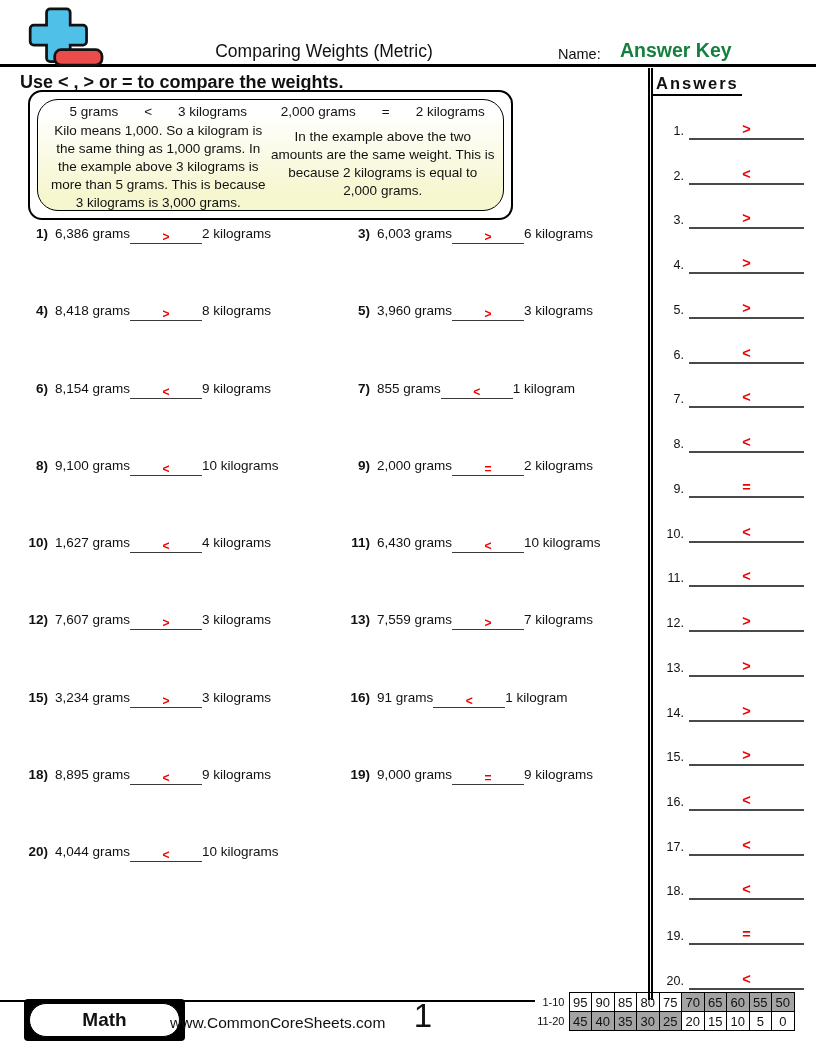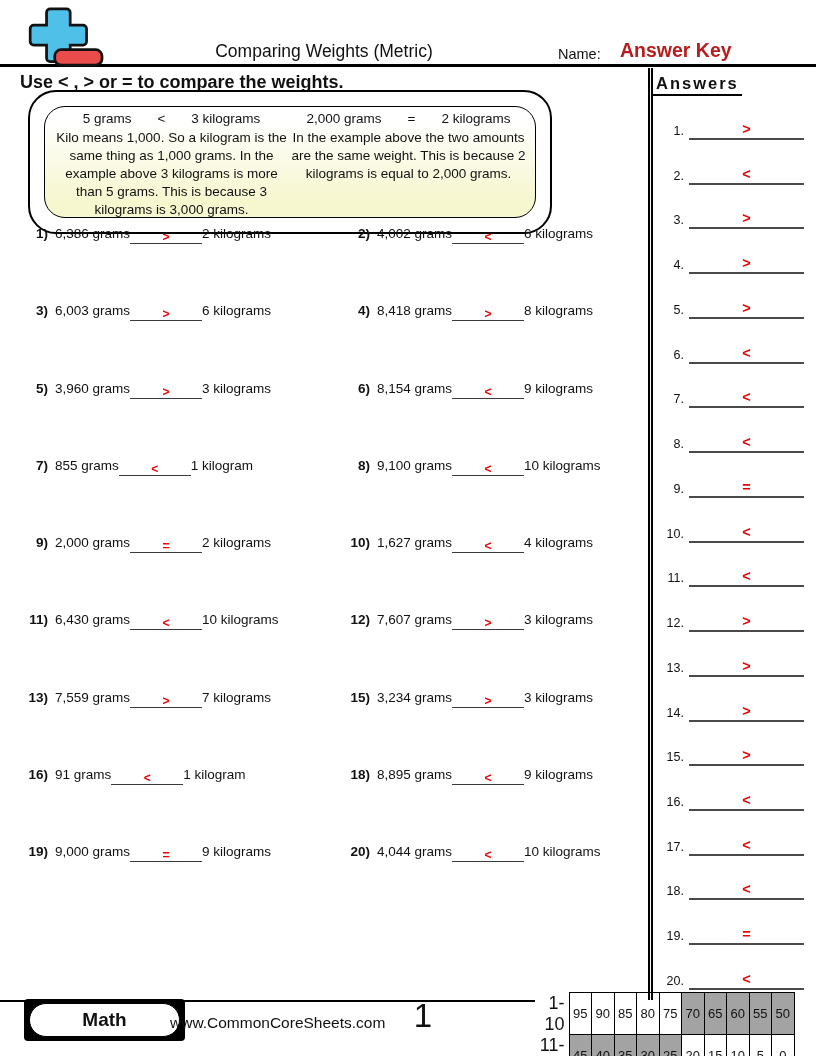--- a/index.html
+++ b/index.html
@@ -7,31 +7,31 @@
   .page {
     position:relative; width:816px; height:1056px; background:#fff;
     font-family:"Liberation Sans", sans-serif; color:#111; overflow:hidden;
   }
 
   
   .header { position:absolute; top:0; left:0; right:0; height:67px; border-bottom:3px solid #000; }
   .logo { position:absolute; left:16px; top:7px; }
   .page-title { position:absolute; left:0; top:41px; width:648px; text-align:center; font-size:17.5px; }
   .name-label { position:absolute; left:558px; top:46px; font-size:14.5px; }
-  .answer-key { position:absolute; left:620px; top:39px; font-size:19.5px; font-weight:bold; color:#b91c1c; }
+  .answer-key { position:absolute; left:620px; top:39px; font-size:19.5px; font-weight:bold; color:#15803d; }
 
   
   .instruction { position:absolute; left:20px; top:72px; font-size:18px; font-weight:bold; }
-  .ex-outer { position:absolute; left:28px; top:90px; width:524px; border:2.5px solid #000; border-radius:28px; padding:14px; background:#fff; }
+  .ex-outer { position:absolute; left:28px; top:90px; width:485px; border:2.5px solid #000; border-radius:14px; padding:7px; background:#fff; }
   .ex-inner { border:1px solid #000; border-radius:21px; height:112px;
     background:linear-gradient(180deg,#ffffff 12%,#f6f6cf 85%);
     display:flex; padding:3px 8px 4px; }
   .ex-col { flex:1; text-align:center; font-size:13.5px; line-height:1.33; }
   .ex-head { display:flex; justify-content:center; gap:26px; margin-bottom:1px; }
-  .ex-col.right .ex-expl { margin-top:1px; }
+  .ex-col.right .ex-expl { margin-top:7px; }
 
   
   .problems { position:absolute; left:20px; top:218px; width:628px;
     display:grid; grid-template-columns:322px 306px; grid-auto-rows:77.3px; }
   .problem { padding-top:8px; font-size:13.5px; white-space:nowrap; }
   .p-num { display:inline-block; font-weight:bold; min-width:28px; text-align:right; margin-right:7px; }
   .p-blank { display:inline-block; width:72px; text-align:center; border-bottom:1.7px solid #3a3a3a; position:relative; top:2px; }
   .p-sym { color:#ee0000; font-weight:bold; font-size:12px; position:relative; top:1px; }
 
   
@@ -47,21 +47,21 @@
 
   
   .footer-rule { position:absolute; left:0; top:1000px; width:535px; border-top:2.5px solid #000; }
   .math-badge { position:absolute; left:24px; top:999px; width:161px; height:42px; background:#000; border-radius:4px; }
   .math-pill { position:absolute; left:5px; right:5px; top:4px; bottom:4px; background:#fff; border:1.5px solid #000; border-radius:17px;
     display:flex; align-items:center; justify-content:center; font-size:19px; font-weight:bold; }
   .website { position:absolute; left:170px; top:1014px; font-size:15.5px; }
   .page-num { position:absolute; left:403px; top:997px; width:40px; text-align:center; font-size:33px; }
   .score-table { position:absolute; left:531px; top:992px; border-collapse:collapse; font-size:13px; }
   .score-table td { border:1.5px solid #000; min-width:22.5px; height:19px; text-align:center; padding:0 1px; }
-  .score-table td.label { border:none; width:38px; text-align:right; padding-right:4px; font-size:18px; }
+  .score-table td.label { border:none; width:38px; text-align:right; padding-right:4px; font-size:11px; }
   .score-table td.shaded { background:#a3a3a3; }
 </style>
 </head>
 <body>
 
 <div class="page">
 
   <div class="header">
     <svg class="logo" width="92" height="60" viewBox="0 0 92 66">
       <path d="M33,2 h18 a4,4 0 0 1 4,4 v14 h14 a4,4 0 0 1 4,4 v14 a4,4 0 0 1 -4,4 h-14 v14 a4,4 0 0 1 -4,4 h-18 a4,4 0 0 1 -4,-4 v-14 h-14 a4,4 0 0 1 -4,-4 v-14 a4,4 0 0 1 4,-4 h14 v-14 a4,4 0 0 1 4,-4 z" fill="#4fc0e8" stroke="#111" stroke-width="3"></path>
@@ -93,23 +93,20 @@
         <div class="ex-expl">In the example above the two amounts are the same weight. This is because 2 kilograms is equal to 2,000 grams.</div>
       </div>
     </div>
   </div>
 
   <div class="problems">
   <div class="problem">
     <span class="p-num">1)</span><span class="p-left">6,386 grams</span><span class="p-blank"><span class="p-sym">&gt;</span></span><span class="p-right">2 kilograms</span>
   </div>
 
-  <div class="problem">
-    <span class="p-num">2)</span><span class="p-left">4,002 grams</span><span class="p-blank"><span class="p-sym">&lt;</span></span><span class="p-right">6 kilograms</span>
-  </div>
 
   <div class="problem">
     <span class="p-num">3)</span><span class="p-left">6,003 grams</span><span class="p-blank"><span class="p-sym">&gt;</span></span><span class="p-right">6 kilograms</span>
   </div>
 
   <div class="problem">
     <span class="p-num">4)</span><span class="p-left">8,418 grams</span><span class="p-blank"><span class="p-sym">&gt;</span></span><span class="p-right">8 kilograms</span>
   </div>
 
   <div class="problem">

